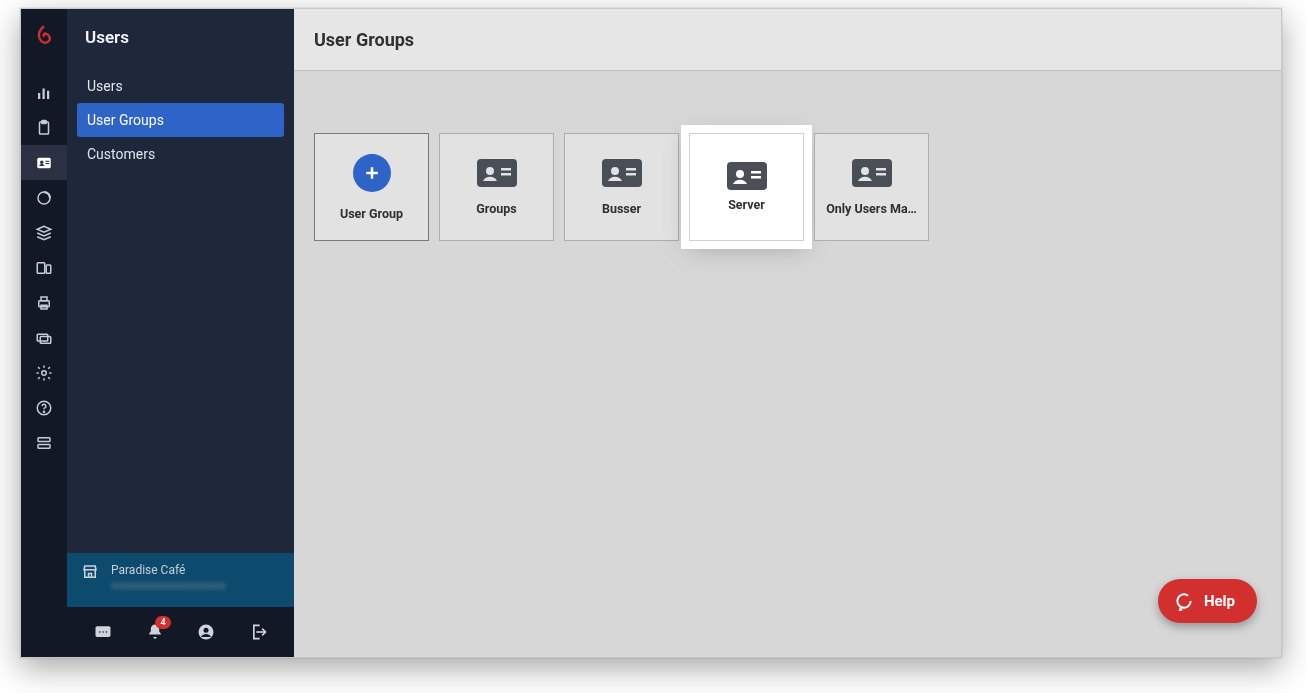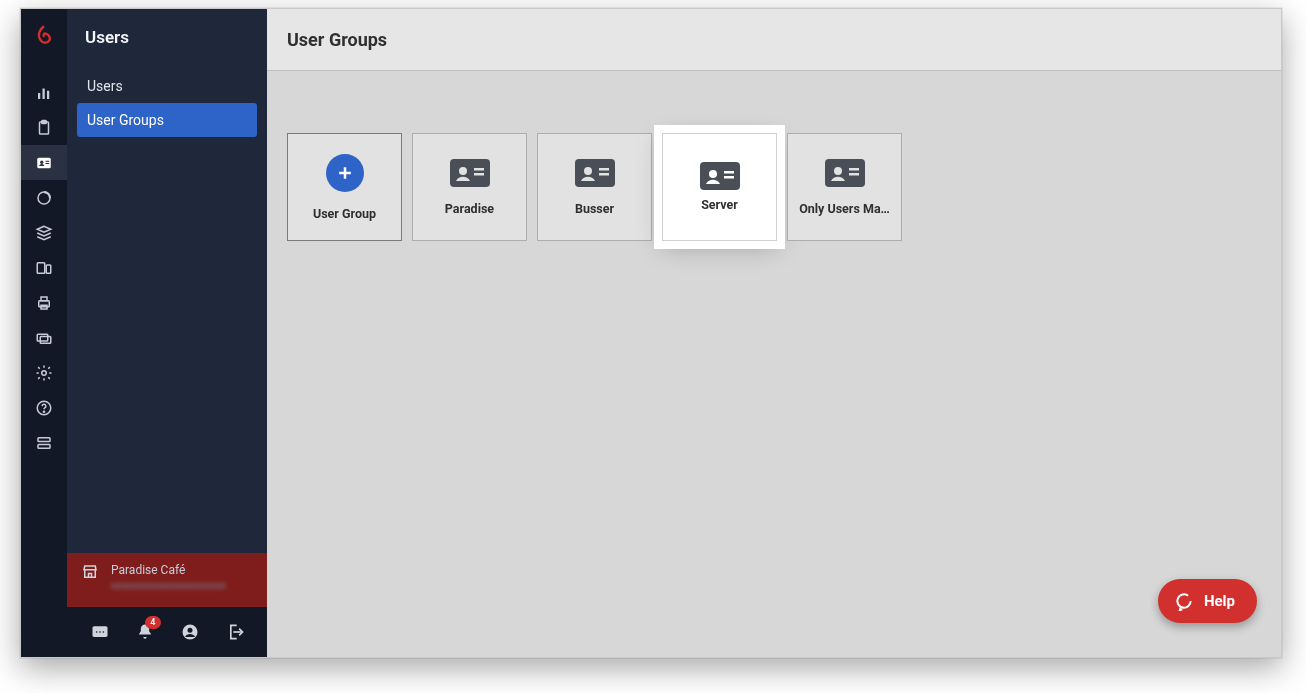--- a/index.html
+++ b/index.html
@@ -31,21 +31,21 @@
     color: #c6cbd6;
   }
   .rail-icon.active {
     background: #2a3142;
     color: #ffffff;
   }
   .rail-icon svg { width: 18px; height: 18px; }
 
   
   .side-panel {
-    width: 200px;
+    width: 227px;
     background: #1f283a;
     display: flex;
     flex-direction: column;
     color: #e6e9ef;
   }
   .side-title {
     font-size: 17px;
     font-weight: 600;
     padding: 18px 18px 22px 18px;
     color: #f2f4f8;
@@ -58,21 +58,21 @@
     color: #dfe3ea;
     cursor: pointer;
   }
   .side-item.active {
     background: #2e63c8;
     color: #ffffff;
   }
 
   .side-footer {
     margin-top: auto;
-    background: #7f1d1d;
+    background: #0c4a6e;
     padding: 10px 14px 8px 14px;
     display:flex; align-items:flex-start; gap:12px;
     color:#c8ccd6;
     height: 54px;
   }
   .side-footer .store-name { font-size: 12px; }
   .side-footer .store-sub {
     font-size: 11px;
     color:#7d8494;
     filter: blur(2px);
@@ -263,20 +263,21 @@
           <rect x="4" y="14" width="16" height="5" rx="1"></rect>
         </svg>
     </div>
   </div>
 
   <div class="side-panel">
     <div class="side-title">Users</div>
     <div class="side-nav">
       <div class="side-item">Users</div>
       <div class="side-item active">User Groups</div>
+      <div class="side-item">Customers</div>
     </div>
 
     <div class="side-footer">
       <div style="color:#cfd3dc">
         <svg width="18" height="18" viewBox="0 0 24 24" fill="none" stroke="currentColor" stroke-width="2">
             <path d="M4 9h16l-1-5H5L4 9z"></path>
             <path d="M5 9v10h14V9"></path>
             <path d="M10 19v-5h4v5"></path>
           </svg>
       </div>
@@ -338,21 +339,21 @@
       <div class="card">
         <div class="icon-box">
           <svg width="40" height="28" viewBox="0 0 40 28">
               <rect x="0" y="0" width="40" height="28" rx="4" fill="#4a4f57"></rect>
               <circle cx="13" cy="12" r="4" fill="#e2e2e2"></circle>
               <path d="M6 22c1.4-3.2 4.2-4.2 7-4.2s5.6 1 7 4.2" fill="#e2e2e2"></path>
               <rect x="24" y="9" width="10" height="2.5" fill="#e2e2e2"></rect>
               <rect x="24" y="14" width="10" height="2.5" fill="#e2e2e2"></rect>
             </svg>
         </div>
-        <div class="label">Paradise</div>
+        <div class="label">Groups</div>
       </div>
 
 
       <div class="card">
         <div class="icon-box">
           <svg width="40" height="28" viewBox="0 0 40 28">
               <rect x="0" y="0" width="40" height="28" rx="4" fill="#4a4f57"></rect>
               <circle cx="13" cy="12" r="4" fill="#e2e2e2"></circle>
               <path d="M6 22c1.4-3.2 4.2-4.2 7-4.2s5.6 1 7 4.2" fill="#e2e2e2"></path>
               <rect x="24" y="9" width="10" height="2.5" fill="#e2e2e2"></rect>

